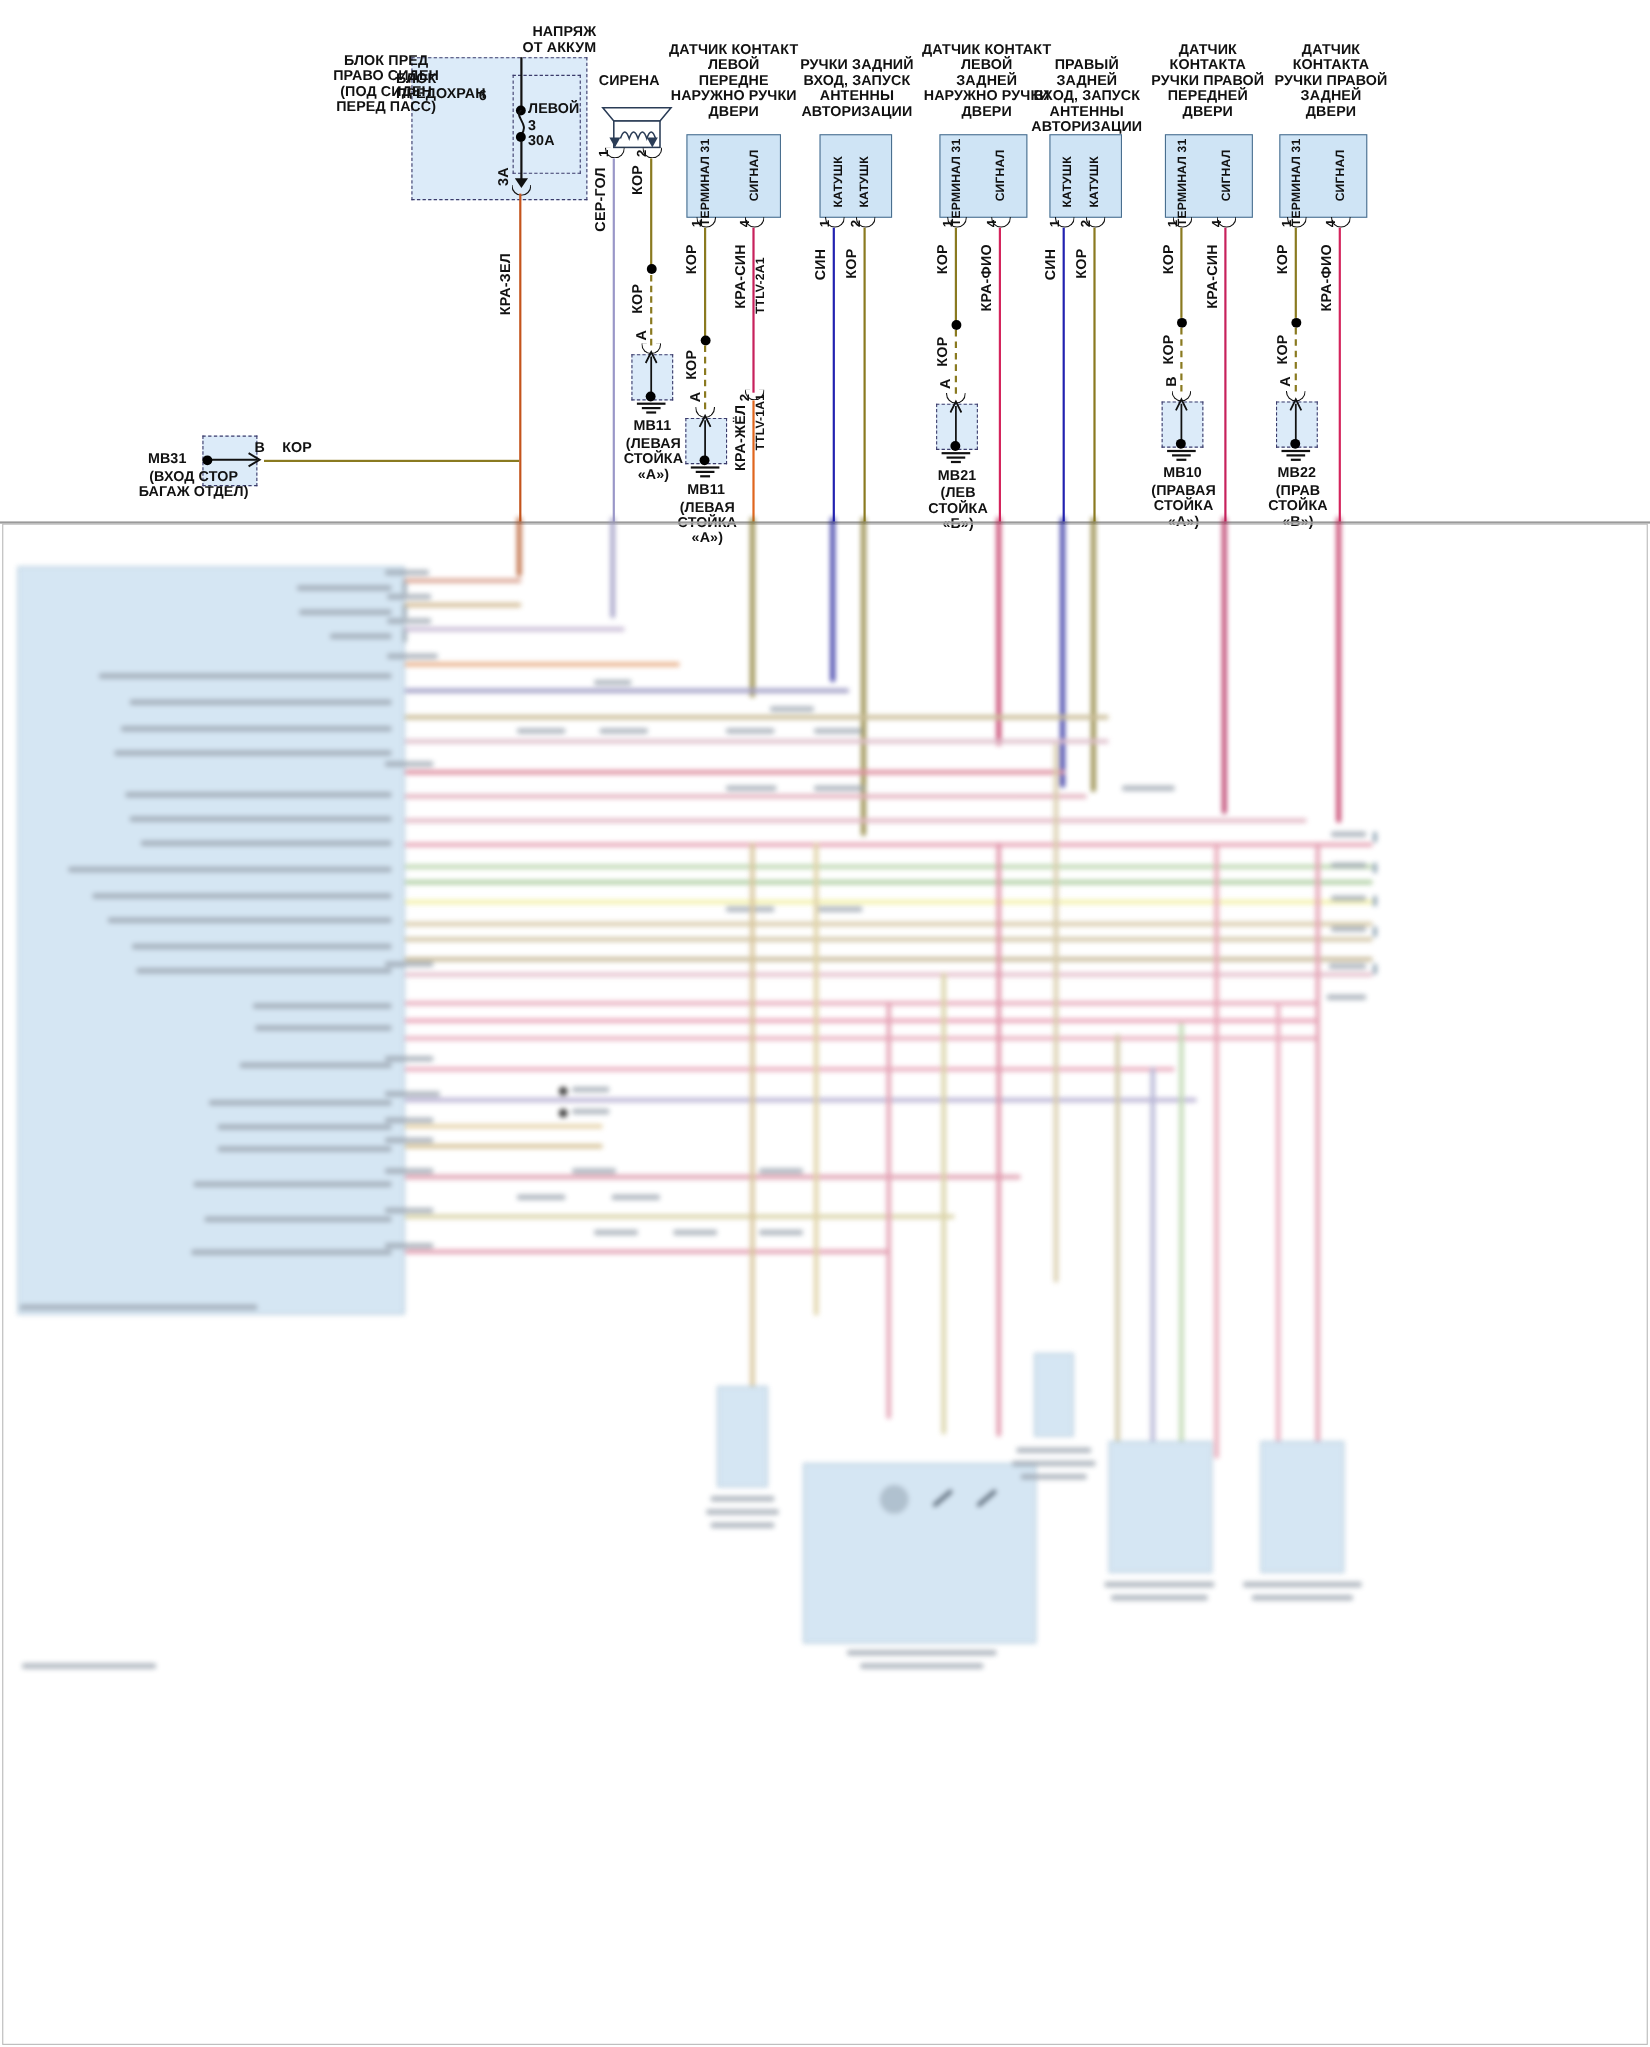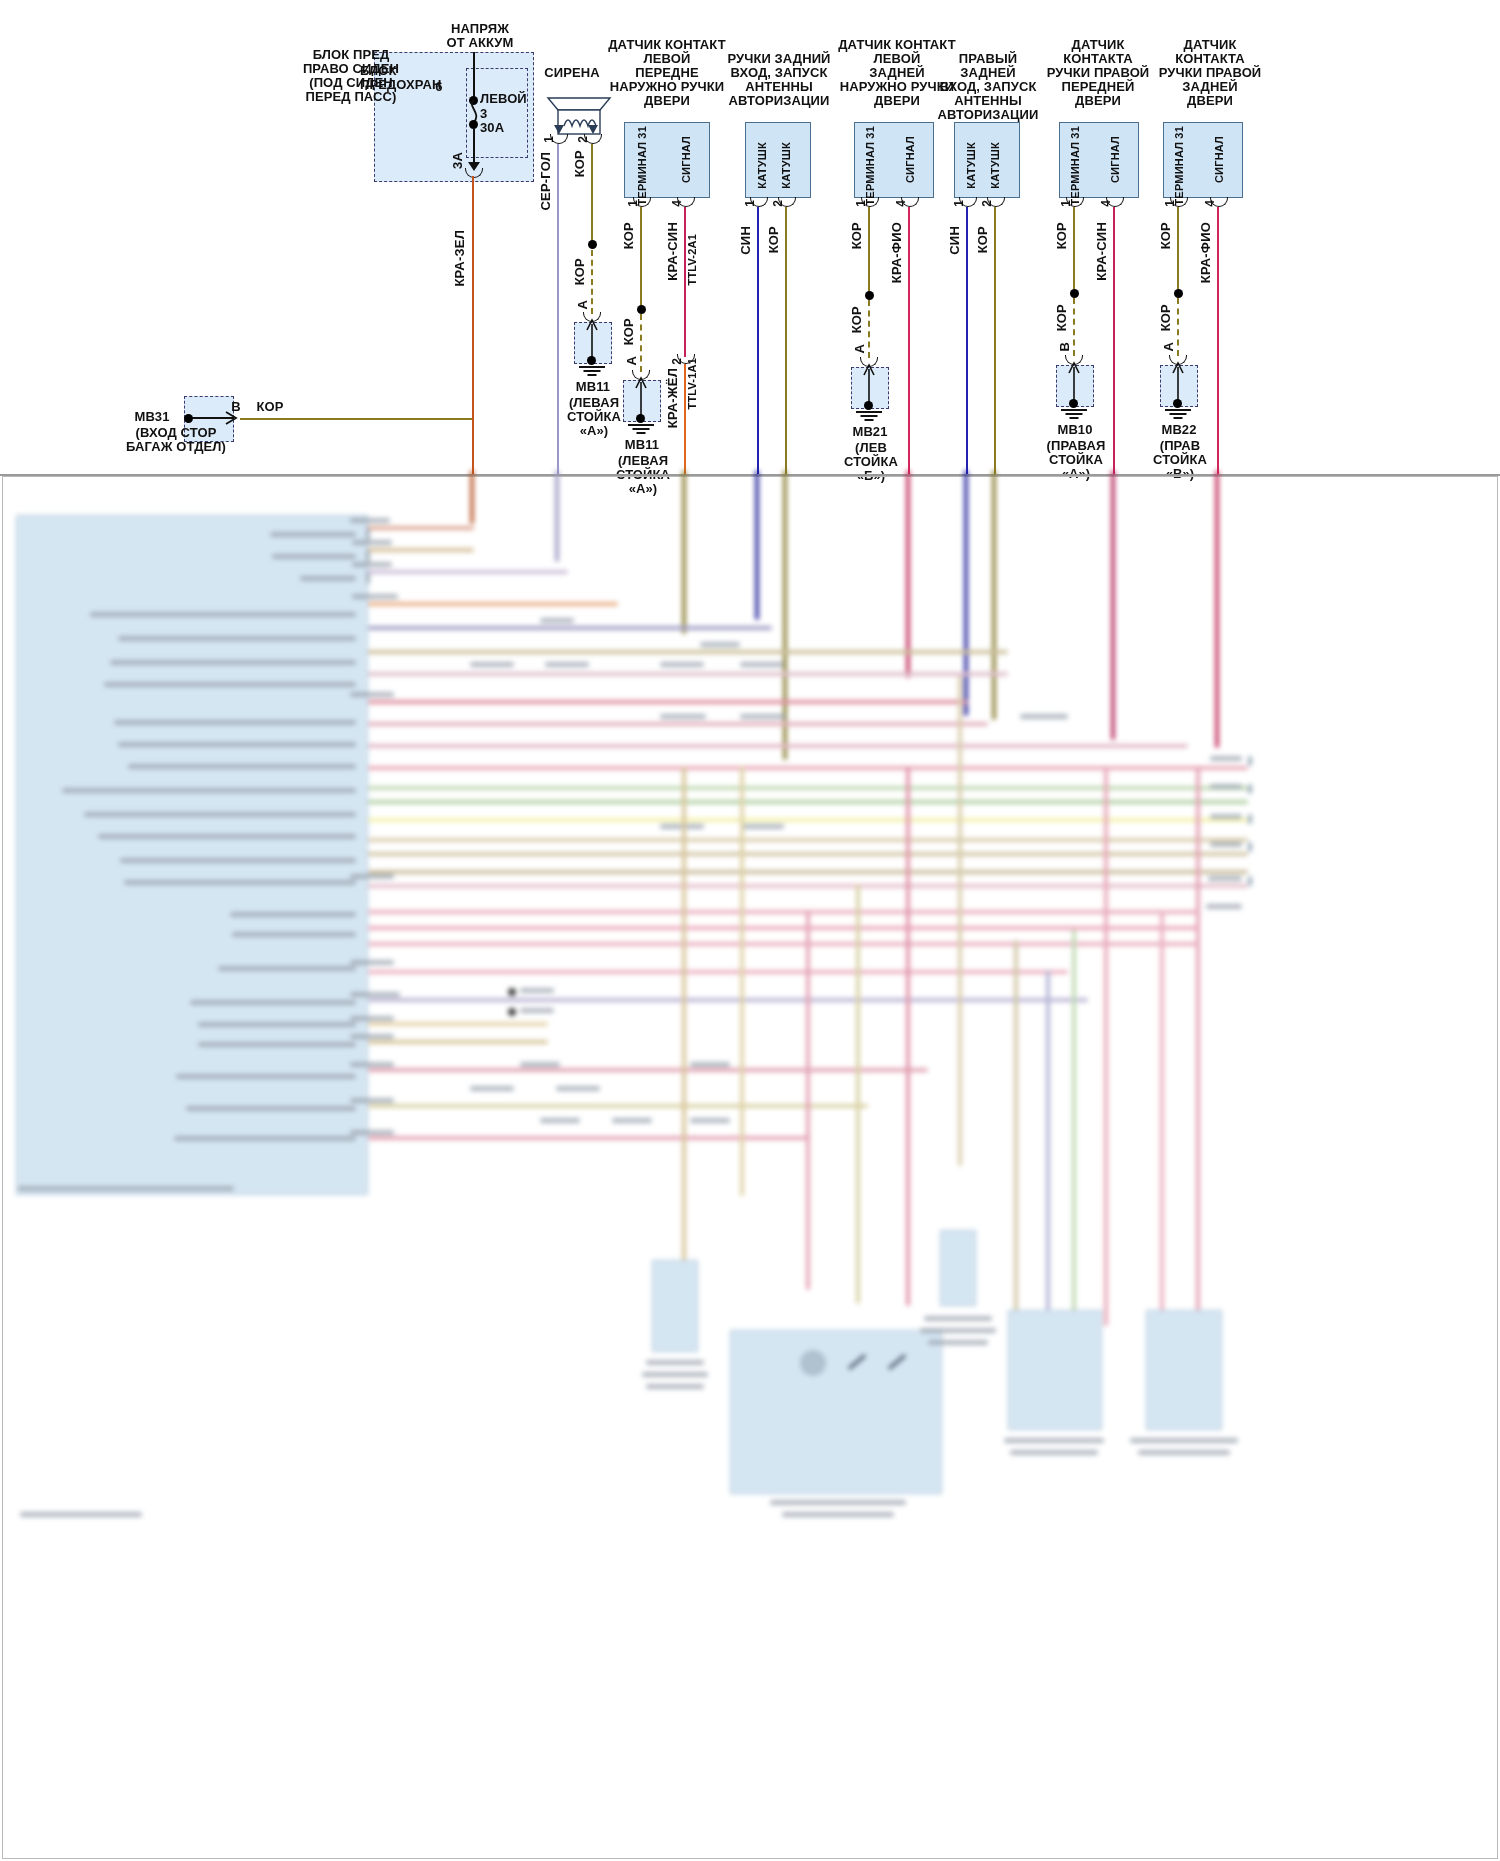--- a/index.html
+++ b/index.html
@@ -54,21 +54,21 @@
   <div class="dashbox" style="left:374px;top:52px;width:160px;height:130px;"></div>
   <div class="lbl" style="left:286px;top:48px;width:130px;">БЛОК ПРЕД
 ПРАВО СИДЕН
 (ПОД СИДЕН
 ПЕРЕД ПАСС)</div>
 
   <div class="dashbox" style="left:466px;top:68px;width:62px;height:90px;"></div>
   <div class="lbl" style="left:360px;top:64px;width:110px;text-align:left;">БЛОК ПРЕДОХРАН</div>
   <div class="lbl" style="left:424px;top:80px;width:30px;">6</div>
 
-  <div class="lbl" style="left:418px;top:22px;width:124px;">НАПРЯЖ
+  <div class="lbl" style="left:418px;top:22px;width:124px;text-align:right;">НАПРЯЖ
 ОТ АККУМ</div>
   <div class="wire" style="left:473px;top:52px;height:46px;background:#111;width:1.6px;"></div>
   <div class="dot" style="left:469px;top:96px;"></div>
 
   <svg style="position:absolute;left:464px;top:100px;width:20px;height:24px;">
     <path d="M10 0 C 2 5, 18 13, 10 22" stroke="#111" stroke-width="1.8" fill="none"></path>
   </svg>
   <div class="dot" style="left:469px;top:120px;"></div>
   <div class="wire" style="left:473px;top:128px;height:38px;background:#111;width:1.6px;"></div>
   <svg style="position:absolute;left:466px;top:160px;width:16px;height:12px;">

